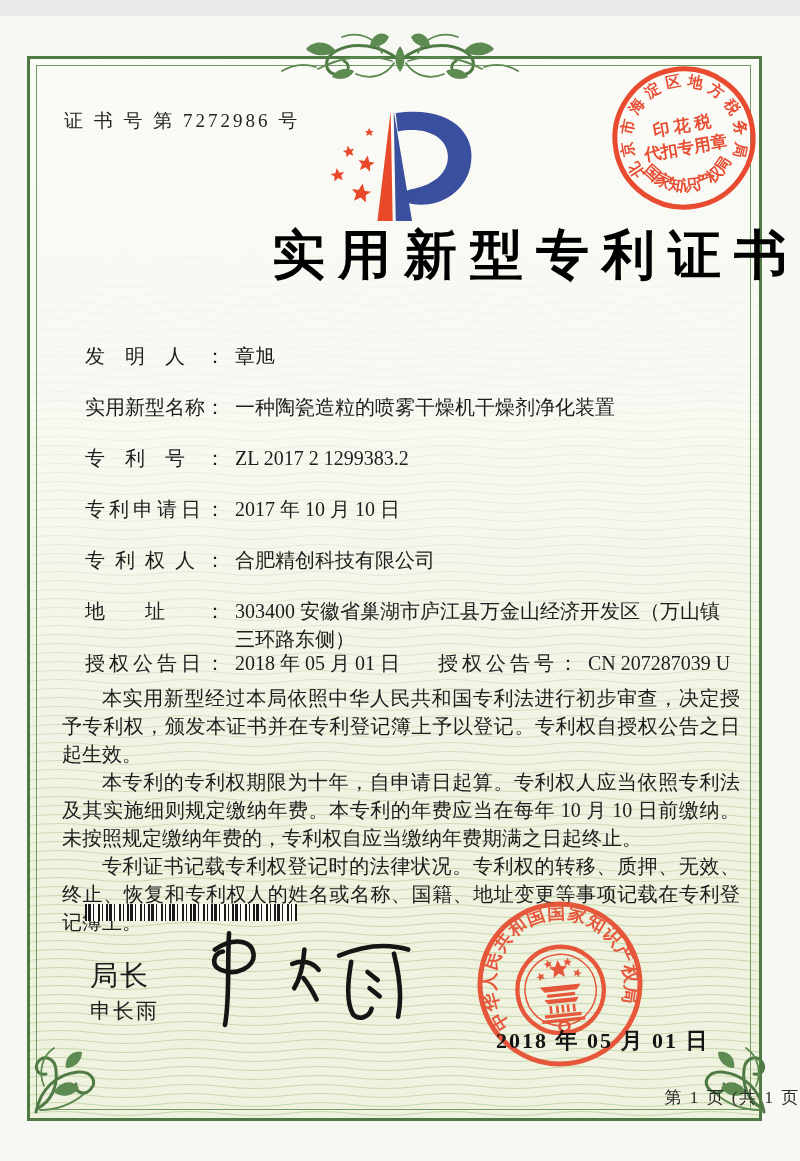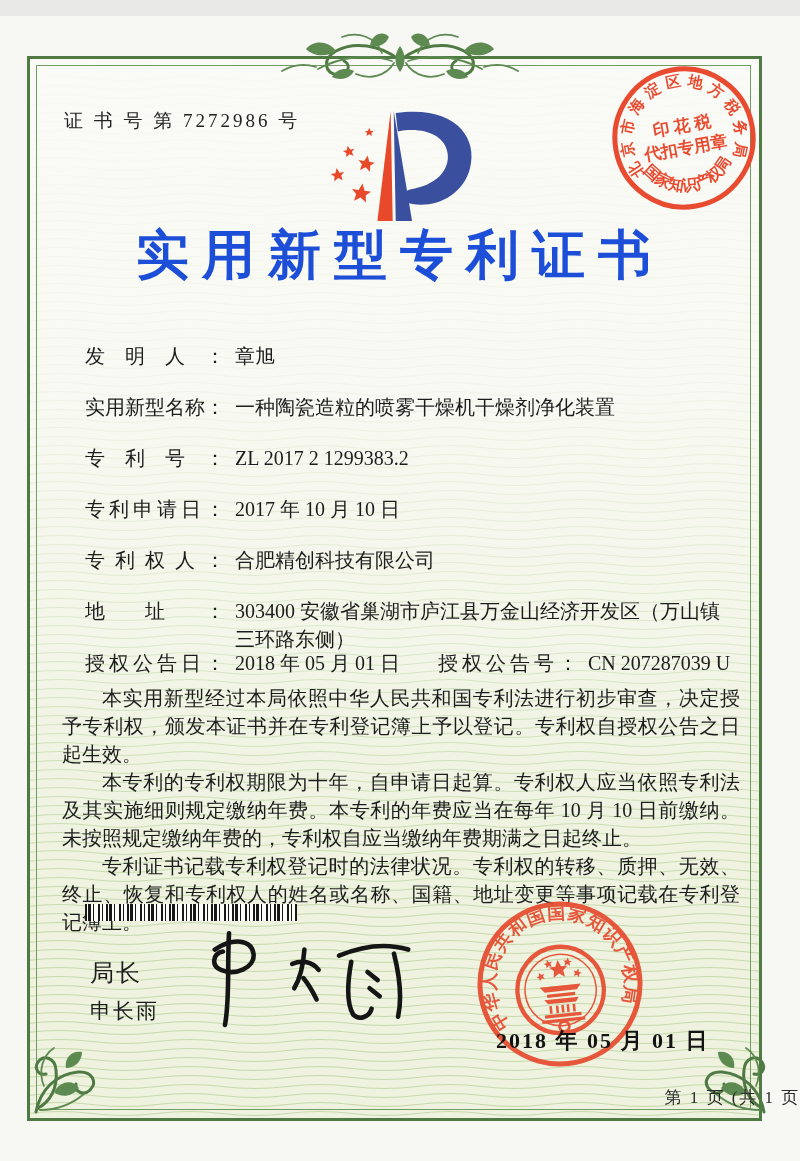--- a/index.html
+++ b/index.html
@@ -22,21 +22,21 @@
   .orn-s{fill:none; stroke:#4f7a44; stroke-width:3; stroke-linecap:round;}
   .orn-t{fill:none; stroke:#5d8a50; stroke-width:1.8; stroke-linecap:round;}
   .orn-f{fill:#5d8a50; stroke:none;}
 
   .cert-no{position:absolute; left:64px; top:92px; z-index:4;
     font-size:19px; letter-spacing:3px; color:#232323;}
   .logo{position:absolute; left:298px; top:88px; width:224px; height:124px; z-index:4;}
   .tax-stamp{position:absolute; left:606px; top:44px; width:156px; height:156px; z-index:5;
     transform:rotate(-10deg);}
   .title{position:absolute; left:0; top:204px; width:800px; z-index:4;
-    text-align:center; font-size:53px; font-weight:700; letter-spacing:13px; color:#1d4ed8;}
+    text-align:right; font-size:53px; font-weight:700; letter-spacing:13px; color:#000000;}
 
   .fields{position:absolute; left:85px; top:326px; width:650px; z-index:4; font-size:20px;}
   .field-row{display:flex; align-items:flex-start; margin-bottom:23px; line-height:28px;}
   .field-label{width:140px; flex:0 0 140px; text-align:justify; text-align-last:justify;}
   .field-value{margin-left:10px; white-space:pre-line;}
   .grant-row{position:absolute; left:85px; top:633px; width:660px; z-index:4;
     font-size:20px; display:flex; line-height:28px;}
   .grant-pair{display:flex;}
   .grant-pair + .grant-pair{margin-left:38px;}
   .grant-label{width:140px; flex:0 0 140px; text-align:justify; text-align-last:justify;}
@@ -44,21 +44,21 @@
 
   .paragraphs{position:absolute; left:62px; top:668px; width:678px; z-index:4;
     font-size:20px; line-height:28px; text-align:justify;}
   .paragraphs p{margin:0; text-indent:2em;}
 
   .barcode{position:absolute; left:85px; top:888px; width:212px; height:17px; z-index:4;
     background:repeating-linear-gradient(90deg,
       #181818 0 2px, #fbfbf8 2px 3px, #181818 3px 6px, #fbfbf8 6px 8px,
       #181818 8px 9px, #fbfbf8 9px 13px, #181818 13px 15px, #fbfbf8 15px 17px,
       #181818 17px 18px, #fbfbf8 18px 21px);}
-  .signer-role{position:absolute; left:90px; top:941px; z-index:4; font-size:24px; letter-spacing:2px;
+  .signer-role{position:absolute; left:90px; top:941px; z-index:4; font-size:28px; letter-spacing:2px;
     font-family:"Liberation Sans","DejaVu Sans",sans-serif;}
   .signer-name{position:absolute; left:90px; top:981px; z-index:4; font-size:21px; letter-spacing:2px;
     font-family:"Liberation Sans","DejaVu Sans",sans-serif;}
   .signature{position:absolute; left:198px; top:903px; width:225px; height:112px; z-index:4;}
 
   .seal{position:absolute; left:468px; top:876px; width:184px; height:184px; z-index:4;
     transform:rotate(-6deg); opacity:.92;}
   .seal-date{position:absolute; left:496px; top:1010px; z-index:6; font-size:22px;
     font-weight:700; letter-spacing:2px; color:#141414;}
   .footer{position:absolute; left:8px; top:1070px; width:800px; z-index:4;

